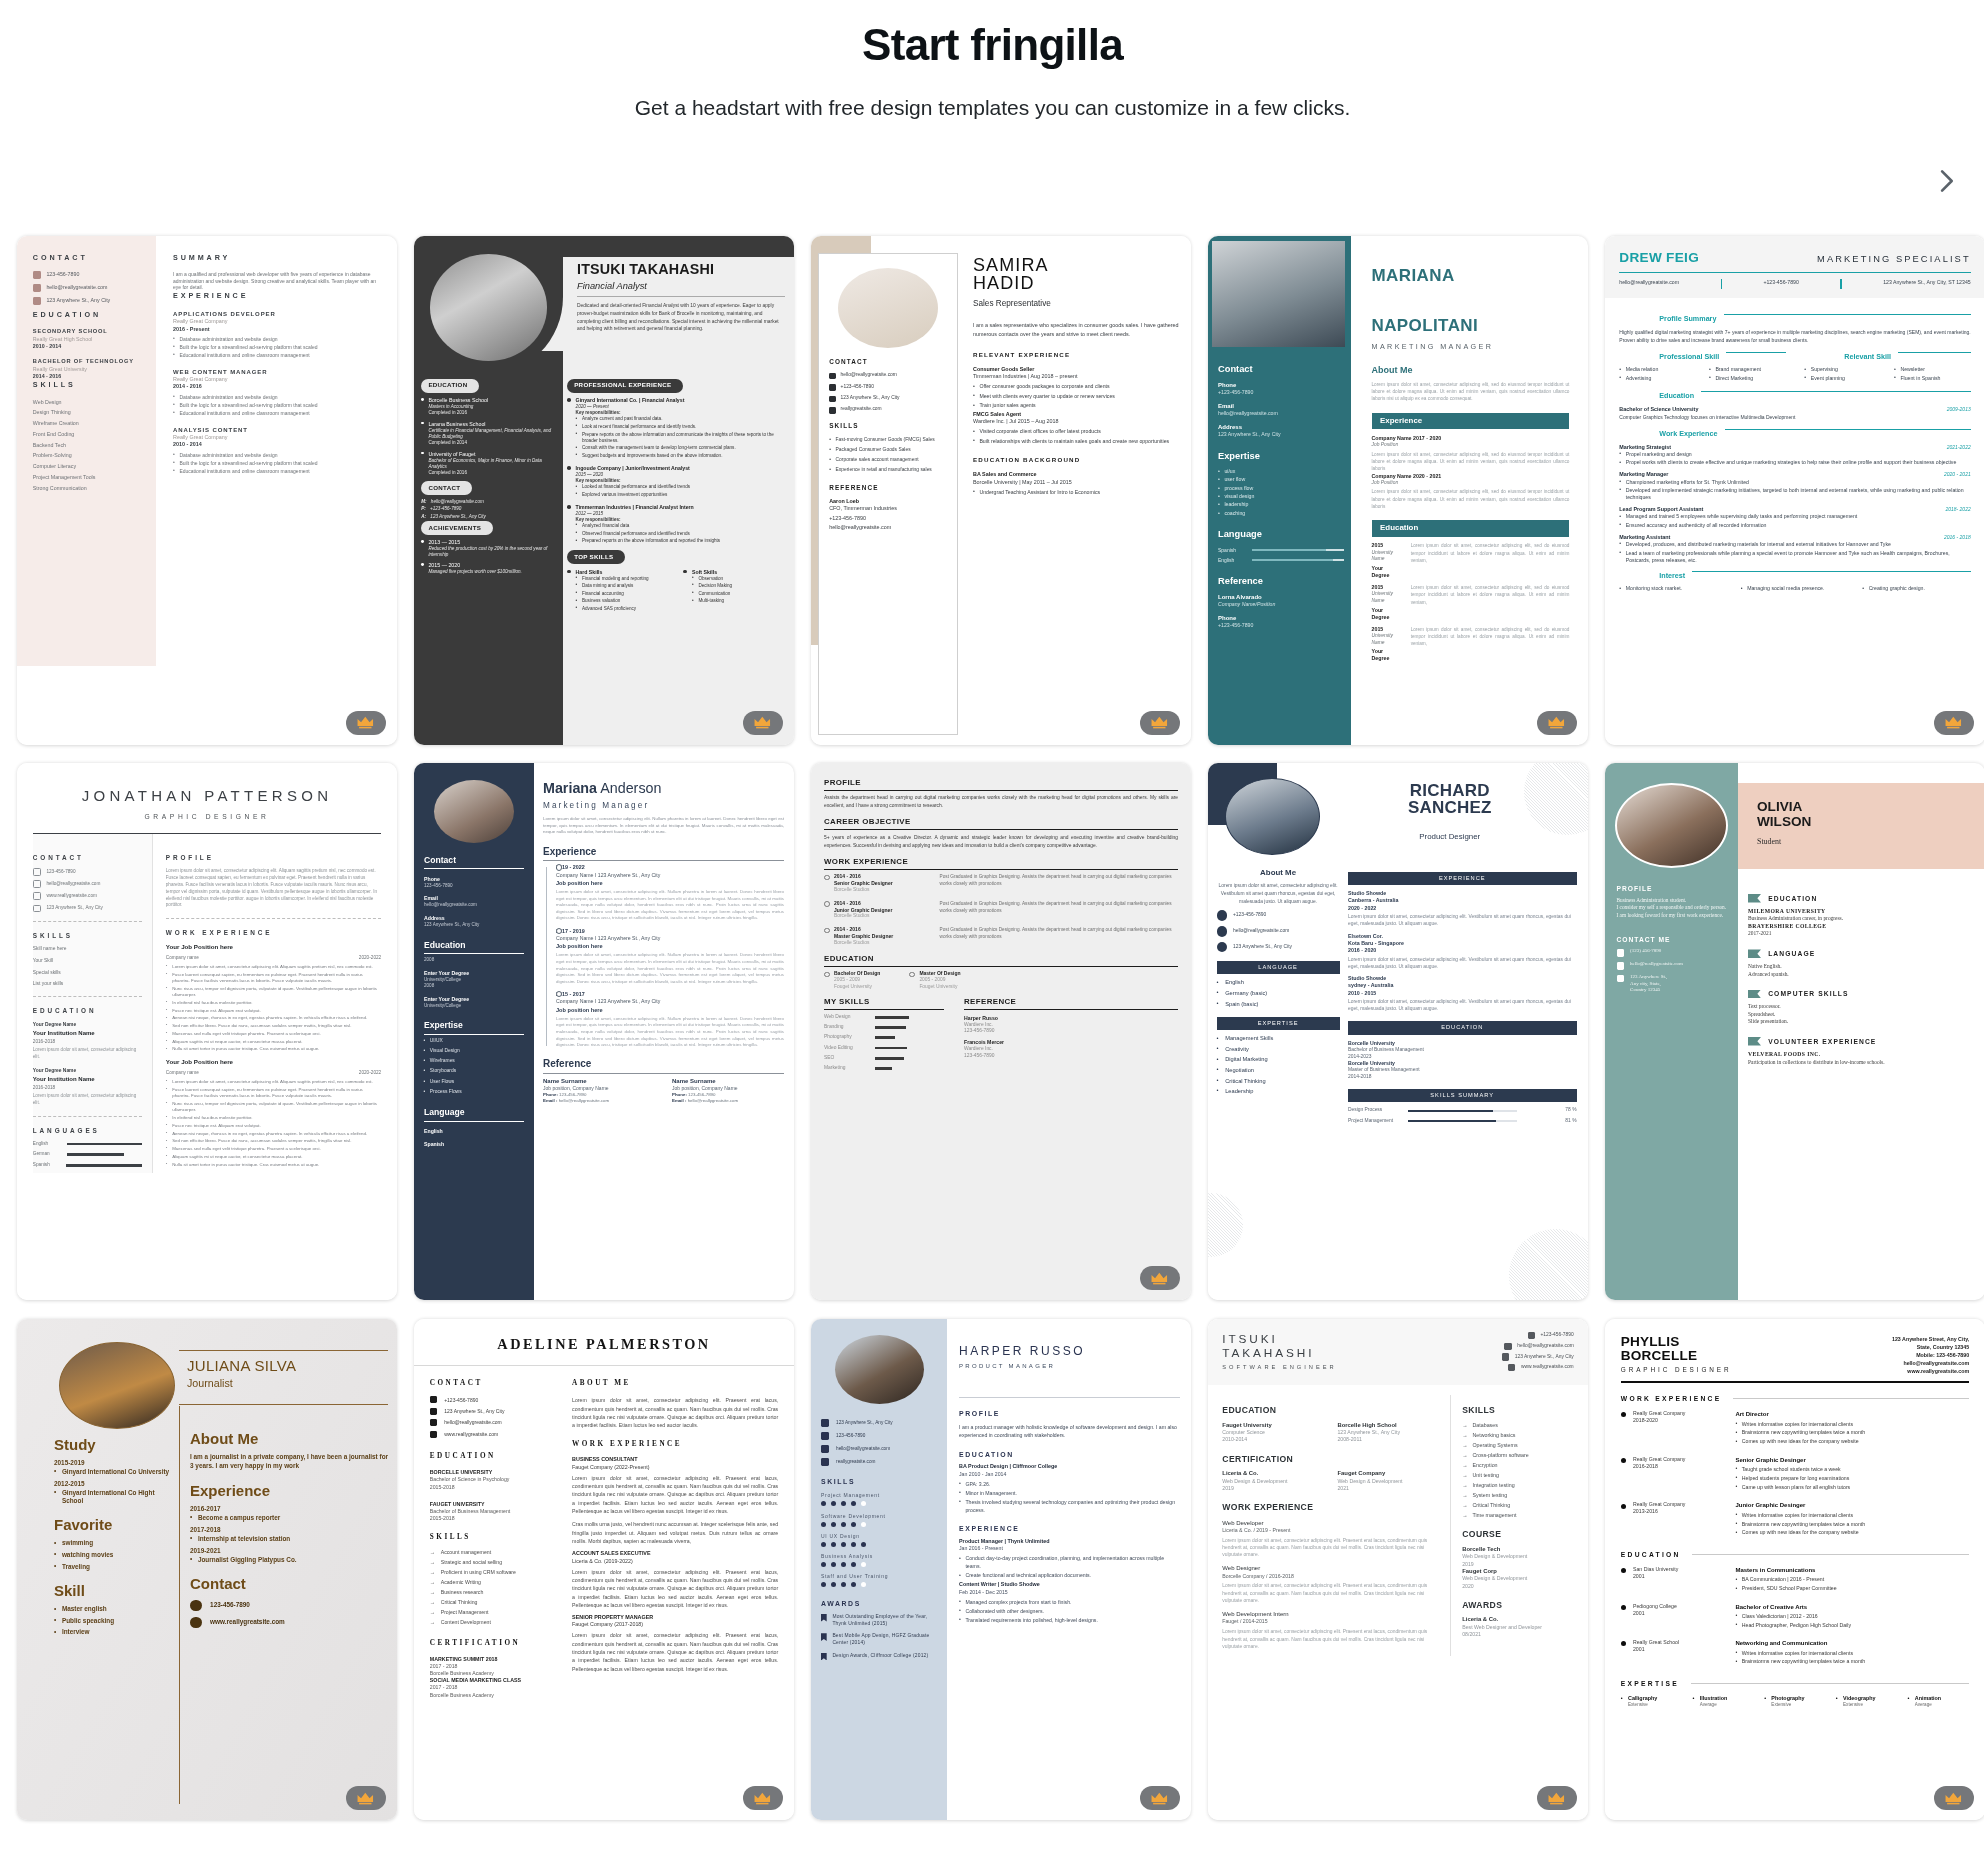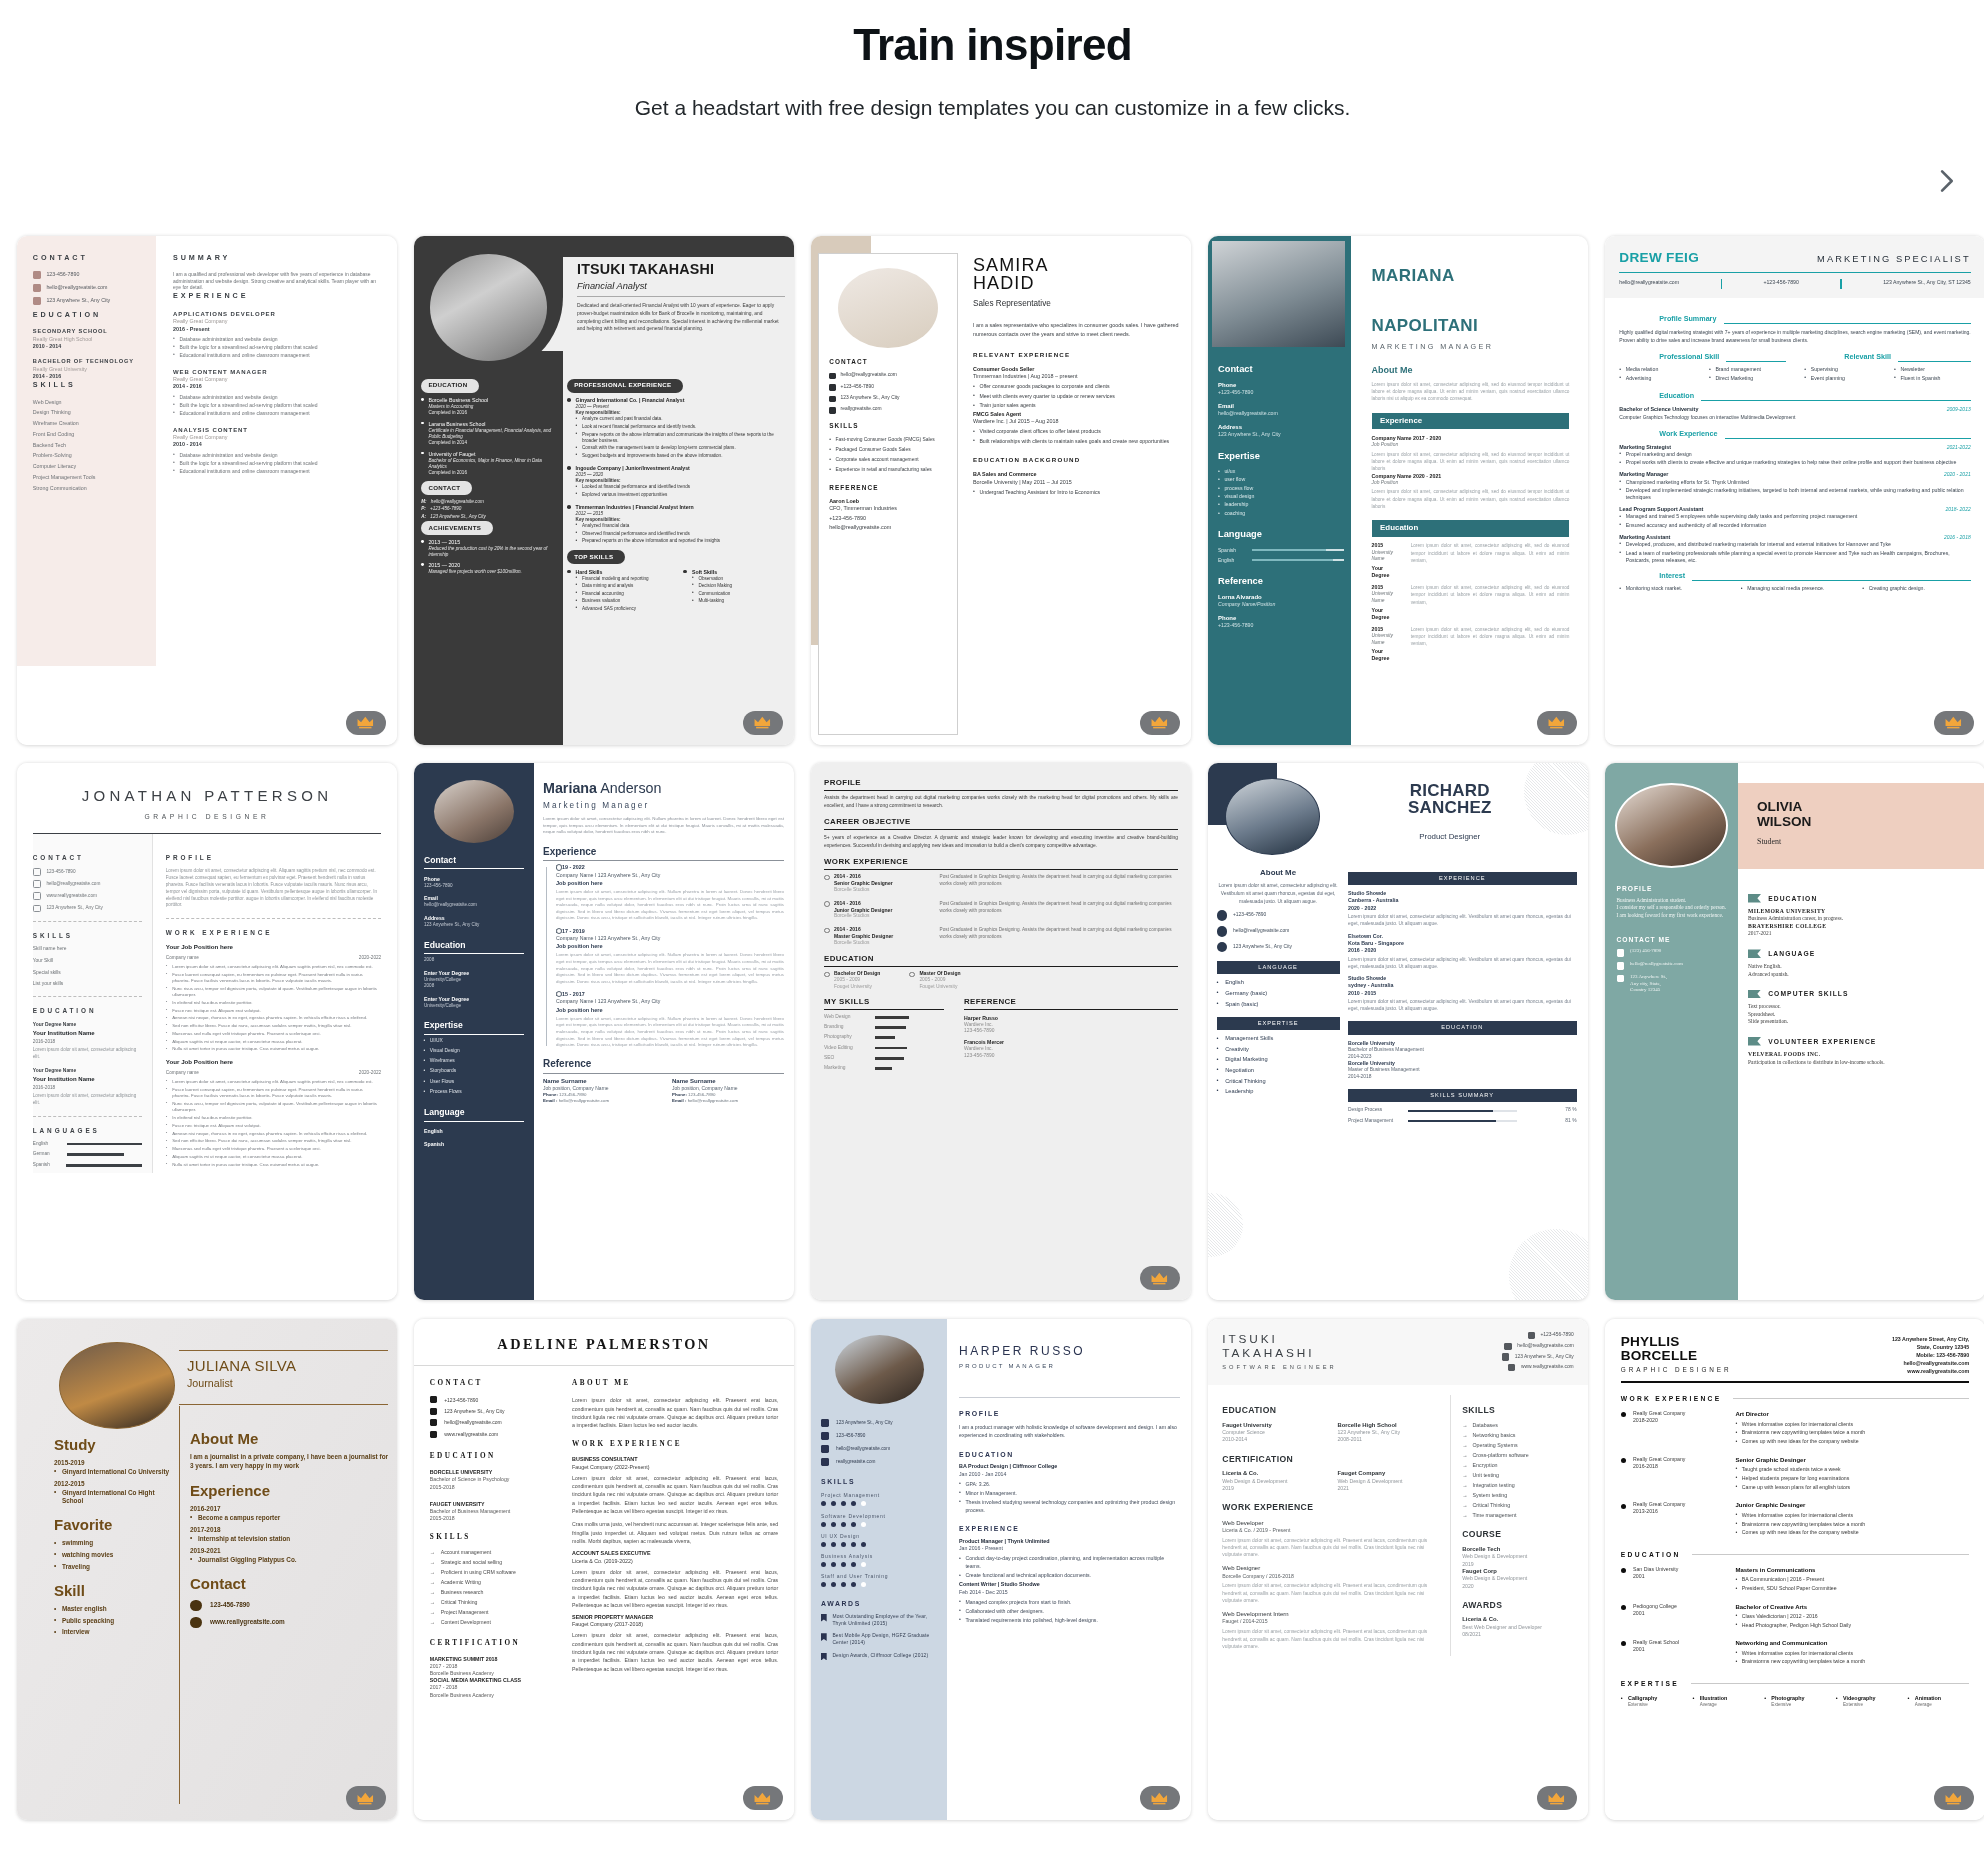--- a/index.html
+++ b/index.html
@@ -130,21 +130,21 @@
   
   .c5{background:#fff;}
   .c5 .hd{background:#f4f4f4;padding:13px 14.3px 8.6px;}
   .c5 .row1{display:flex;justify-content:space-between;align-items:baseline;}
   .c5 .nm{font-size:13.6px;font-weight:800;color:#19a0a6;letter-spacing:0.3px;}
   .c5 .rl{font-size:9.3px;letter-spacing:2.1px;color:#27303a;}
   .c5 .line{border-top:1.1px solid #19a0a6;margin:5px 0 6.4px;}
   .c5 .cts{display:flex;justify-content:space-between;font-size:5.2px;color:#3b4550;}
   .c5 .dv{width:1.4px;height:10px;background:#19a0a6;}
   .c5 .bd{padding:8.6px 14.3px 0;}
-  .c5 .sh{display:flex;align-items:flex-end;gap:7.2px;margin:7.9px 0 4.3px;padding-left:40px;}
+  .c5 .sh{display:flex;align-items:flex-start;gap:7.2px;margin:7.9px 0 4.3px;padding-left:40px;}
   .c5 .sh b{color:#19a0a6;font-size:7.2px;font-weight:800;white-space:nowrap;}
   .c5 .sh i{flex:1;height:0.9px;background:#19a0a6;display:block;}
   .c5 .p{font-size:5px;color:#3b4550;line-height:1.6;text-align:justify;}
   .c5 .two{display:flex;gap:18.6px;}
   .c5 .two>div{flex:1;}
   .c5 .cols{display:flex;gap:13px;}
   .c5 .cols ul{flex:1;}
   .c5 li{font-size:5.2px;color:#3b4550;}
   .c5 .jh{display:flex;justify-content:space-between;align-items:baseline;margin-top:5px;}
   .c5 .jh b{font-size:5.4px;color:#1b2733;}
@@ -399,21 +399,21 @@
   .c15 li{font-size:5.2px;color:#3a3a3a;line-height:1.45;}
   .c15 .exp{display:flex;margin:0 15.8px;gap:10px;}
   .c15 .exp>div{flex:1;}
   .c15 .en{font-size:5.4px;font-weight:700;color:#0e0e0e;padding-left:7.2px;position:relative;}
   .c15 .en:before{content:"•";position:absolute;left:0;}
   .c15 .ev{font-size:4.6px;color:#6a6a6a;padding-left:7.2px;}
 </style>
 </head>
 <body>
 
-<h1 class="page-title">Train inspired</h1>
+<h1 class="page-title">Start fringilla</h1>
 <p class="page-sub">Get a headstart with free design templates you can customize in a few clicks.</p>
 
 <div class="tabbar">
   <div class="tab-next">
     <svg viewBox="0 0 12 20" fill="none">
       <path d="M2 2l8 8-8 8" stroke="#5b636b" stroke-width="2.2" stroke-linecap="round" stroke-linejoin="round"></path>
     </svg>
   </div>
 </div>
 

